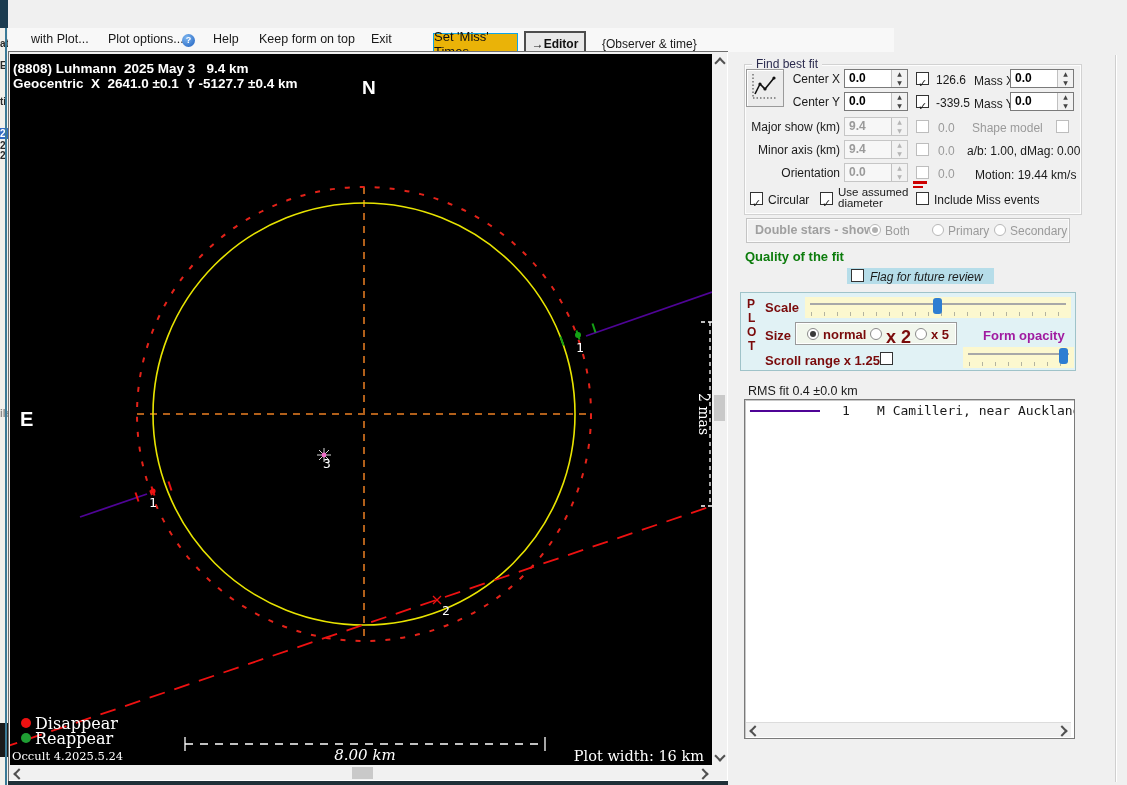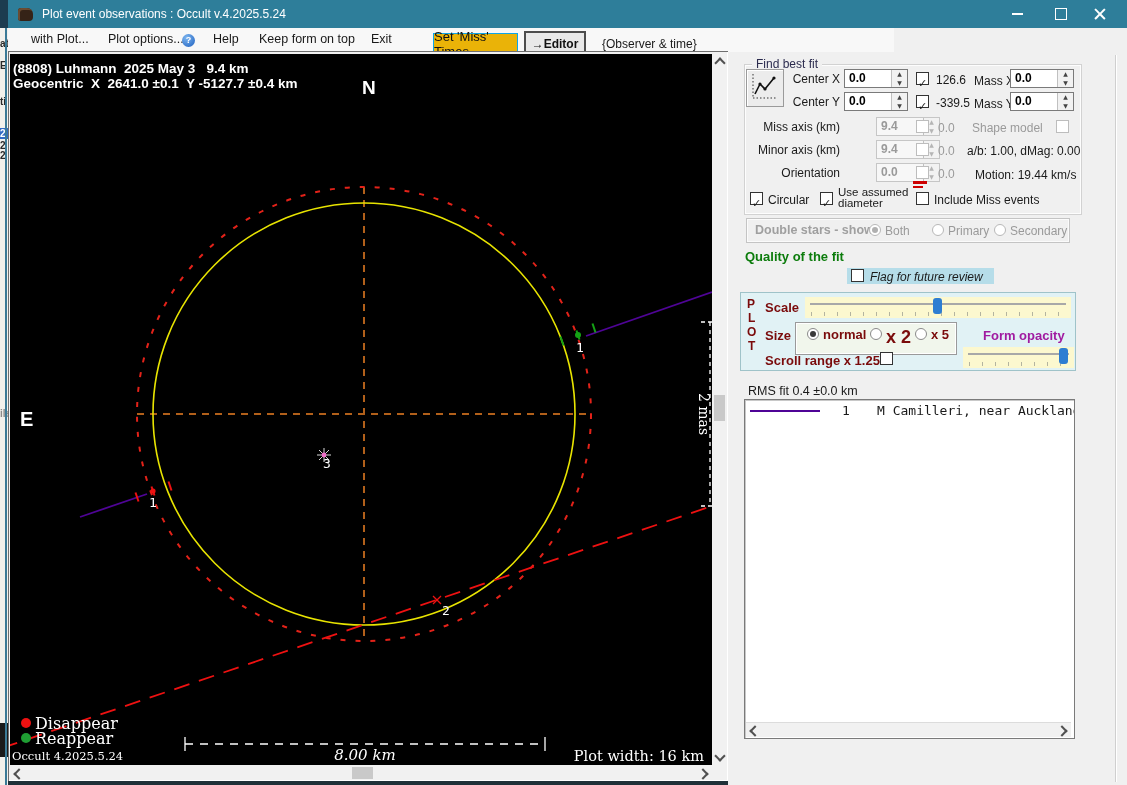--- a/index.html
+++ b/index.html
@@ -46,21 +46,21 @@
   .chev.up{transform:rotate(135deg);}
   .chev.down{transform:rotate(-45deg);}
   #bottom-dark{left:8px;top:781px;width:720px;height:4px;background:#203038;}
   
   .lbl{position:absolute;font-size:12px;color:#1a1a1a;white-space:nowrap;}
   .lbl.r{text-align:right;}
   .gray{color:#9a9a9a !important;}
   .groupbox{position:absolute;border:1px solid #d2d2d2;box-shadow:inset 0 0 0 1px #fdfdfd;}
   .gb-label{position:absolute;background:#f0f0f0;padding:0 4px;font-size:12px;color:#2b2b4e;}
   .numwrap{position:absolute;display:flex;border:1px solid #7a7a7a;background:#fff;box-sizing:border-box;height:19px;}
-  .numwrap.dis{border-color:#c6c6c6;background:#f7f7f7;margin-left:32px;}
+  .numwrap.dis{border-color:#c6c6c6;background:#f7f7f7;}
   .numval{width:42px;font:bold 12px/15px "Liberation Sans",sans-serif;color:#000;padding:1px 0 0 4px;}
   .dis .numval{color:#9a9a9a;}
   .spin{width:15px;border-left:1px solid #c0c0c0;display:flex;flex-direction:column;background:#f2f2f2;}
   .spin span{flex:1;font-size:6px;line-height:8px;text-align:center;color:#444;font-family:"DejaVu Sans",sans-serif;}
   .dis .spin span{color:#b5b5b5;}
   .cb{position:absolute;width:13px;height:13px;border:1px solid #333;background:#fff;box-sizing:border-box;text-align:center;}
   .cb.dis{border-color:#bdbdbd;}
   .cb .tick{font:bold 11px/11px "DejaVu Sans",sans-serif;color:#1c1c1c;}
   .radio{position:absolute;width:12px;height:12px;border:1px solid #8a8a8a;border-radius:50%;background:#fff;box-sizing:border-box;}
   .radio.sel::after{content:"";position:absolute;inset:2px;border-radius:50%;background:#3a3a3a;}
@@ -69,21 +69,21 @@
   .combo{position:absolute;border:1px solid #707070;background:#fff;font-size:12px;color:#111;
          padding:3px 18px 0 5px;box-sizing:border-box;}
   .combo .cv{position:absolute;right:7px;top:6px;width:6px;height:6px;border-left:1.5px solid #444;border-bottom:1.5px solid #444;transform:rotate(-45deg);}
   .maroon{color:#7a0b0b;font-weight:bold;}
   #plot-panel{left:740px;top:292px;width:336px;height:79px;background:#e1f2f5;border:1px solid #9fc3c9;box-sizing:border-box;}
   .slider{position:absolute;background:#fcf8cf;}
   .slider .groove{position:absolute;left:5px;right:5px;top:6px;height:2px;background:#a8a8a8;}
   .slider .ticks{position:absolute;left:6px;right:6px;bottom:2px;height:4px;
                  background:repeating-linear-gradient(to right,#b4b4a0 0 1px,transparent 1px 13px);}
   .slider .thumb{position:absolute;top:1px;width:9px;height:16px;background:#2d7dd2;border-radius:3px;}
-  #size-box{position:absolute;left:795px;top:322px;width:162px;height:33px;background:#f1f6ec;border:1px solid #9a9a9a;box-shadow:inset 0 0 0 1px #fff;box-sizing:border-box;}
+  #size-box{position:absolute;left:795px;top:322px;width:162px;height:23px;background:#f1f6ec;border:1px solid #9a9a9a;box-shadow:inset 0 0 0 1px #fff;box-sizing:border-box;}
   
   #obs-list{left:744px;top:399px;width:329px;height:338px;background:#fff;border:1px solid #7a7a7a;box-shadow:inset 1px 1px 0 #c8c8c8;overflow:hidden;}
   .obs-row{position:absolute;left:0;width:100%;height:13px;display:flex;align-items:center;
            font:13px/13px "DejaVu Sans Mono",monospace;color:#1a1a1a;white-space:nowrap;}
   .obs-sample{width:70px;margin-left:5px;flex:none;}
   .obs-id{width:35px;margin-left:22px;flex:none;}
   .obs-name{flex:1;overflow:hidden;}
   .ls-solid{border-top:2.5px solid #4f0496;}
   .ls-dash{height:2.5px;background:repeating-linear-gradient(90deg,#ee1111 0 26px,transparent 26px 35px);}
   .ls-dot{height:3px;background:repeating-linear-gradient(90deg,#e060b0 0 3px,transparent 3px 17px);}
@@ -100,33 +100,20 @@
     <span class="frag" style="top:96px">ti</span>
     <span class="frag blue" style="top:128px">2</span>
     <span class="frag" style="top:140px">2</span>
     <span class="frag" style="top:150px">2</span>
     <span class="frag" style="top:408px;color:#8a8a8a">ile</span>
   </div>
   <div class="abs" id="strip-dark"></div>
   <div class="abs" id="strip-edge"></div>
   <div class="abs" id="strip-top"></div>
 
-  <div class="abs" id="titlebar">
-    <div id="app-icon"></div>
-    <div id="title-text">Plot event observations : Occult v.4.2025.5.24</div>
-    <div class="tb-btn" style="right:88px">
-        <div id="min-glyph"></div>
-      </div>
-    <div class="tb-btn" style="right:44px">
-        <div id="max-glyph"></div>
-      </div>
-    <div class="tb-btn" style="right:5px">
-        <span id="close-glyph">✕</span>
-      </div>
-  </div>
 
   <div class="abs" id="menubar">
     <span class="menu-item" style="left:23px">with Plot...</span>
     <span class="menu-item" style="left:100px">Plot options...</span>
     <span id="help-icon">?</span>
     <span class="menu-item" style="left:205px">Help</span>
     <span class="menu-item" style="left:251px">Keep form on top</span>
     <span class="menu-item" style="left:363px">Exit</span>
     <div class="mbtn" style="left:425px;top:5px;width:85px;height:21px">Set 'Miss' Times</div>
     <div class="mbtn" id="btn-editor" style="left:516px;top:3px;width:62px;height:25px">→Editor</div>
@@ -270,21 +257,21 @@
   <div class="lbl" style="left:936px;top:96px">-339.5</div>
   <div class="lbl" style="left:974px;top:97px">Mass Y</div>
   <div class="numwrap" style="left:1010px;top:92px">
       <div class="numval">0.0</div>
       <div class="spin">
         <span>▲</span>
         <span>▼</span>
       </div>
     </div>
 
-  <div class="lbl r" style="left:744px;top:120px;width:96px">Miss axis (km)</div>
+  <div class="lbl r" style="left:744px;top:120px;width:96px">Major show (km)</div>
   <div class="numwrap dis" style="left:844px;top:117px">
       <div class="numval">9.4</div>
       <div class="spin">
         <span>▲</span>
         <span>▼</span>
       </div>
     </div>
   <span class="cb dis" style="left:916px;top:120px"></span>
   <div class="lbl gray" style="left:938px;top:121px">0.0</div>
   <div class="lbl gray" style="left:972px;top:121px">Shape model</div>

